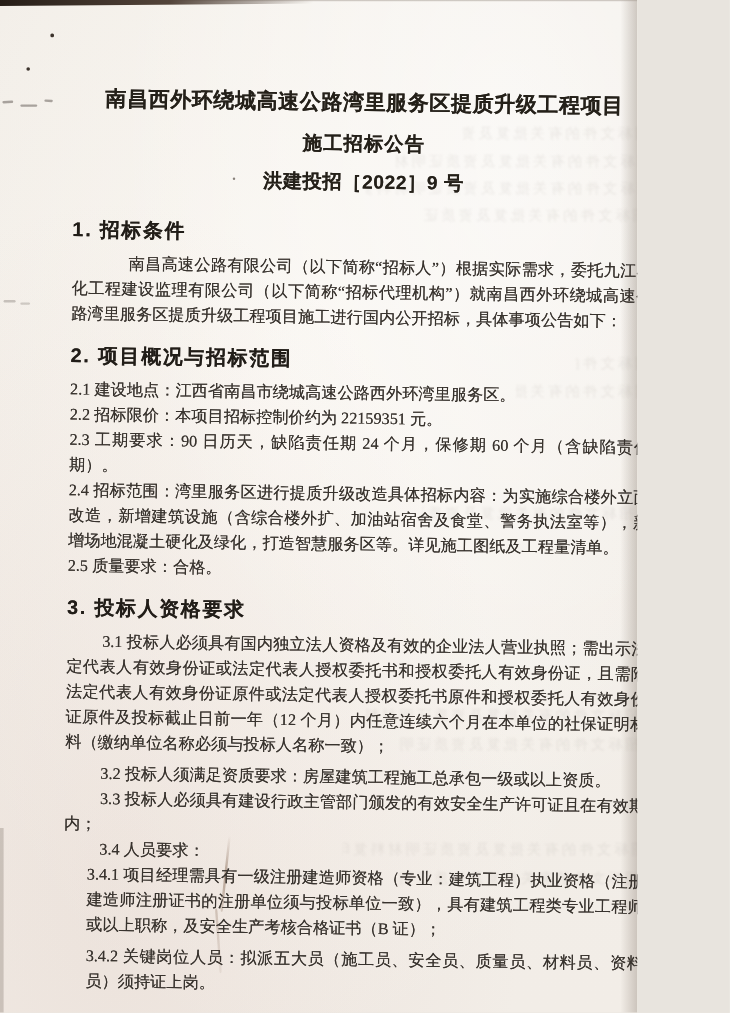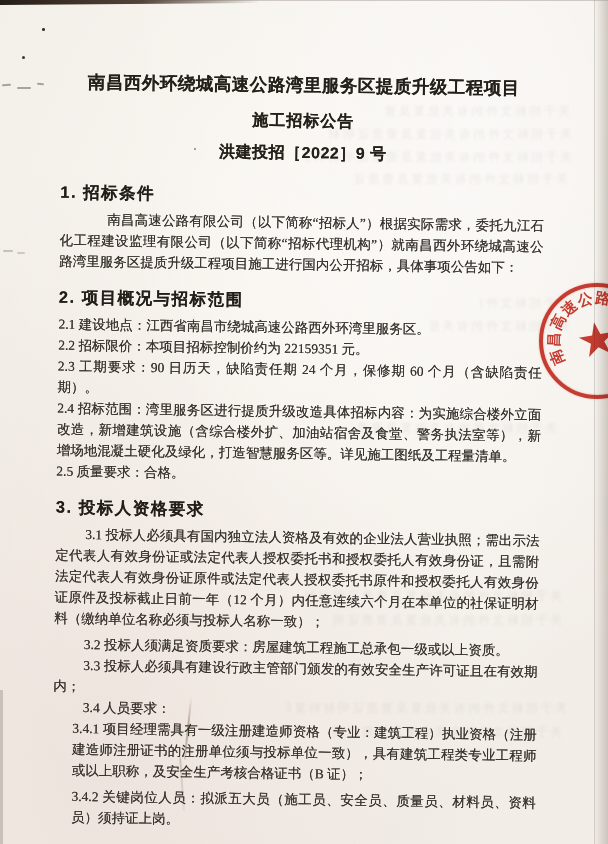--- a/index.html
+++ b/index.html
@@ -1,17 +1,17 @@
 <!DOCTYPE html>
 <html><head>
 <meta charset="utf-8">
 <style>
   html,body{margin:0;padding:0;background:#e8e4de;}
   .page{
-    position:relative;width:608px;height:844px;overflow:hidden;
+    position:relative;width:531px;height:844px;overflow:hidden;
     background:
       radial-gradient(ellipse at 18% 88%, rgba(216,190,180,.22), transparent 55%),
       radial-gradient(ellipse at 80% 15%, rgba(255,255,255,.55), transparent 55%),
       radial-gradient(ellipse at 45% 40%, #faf7f2, transparent 75%),
       linear-gradient(#f3efe9,#f2ede7);
     font-family:"Liberation Serif", serif;
   }
   
   .edge-top-line{position:absolute;left:0;top:0;width:100%;height:1px;background:rgba(130,118,106,.35);}
   .edge-top-strip{position:absolute;left:-5px;top:-2px;width:266px;height:6px;border-radius:2px;

